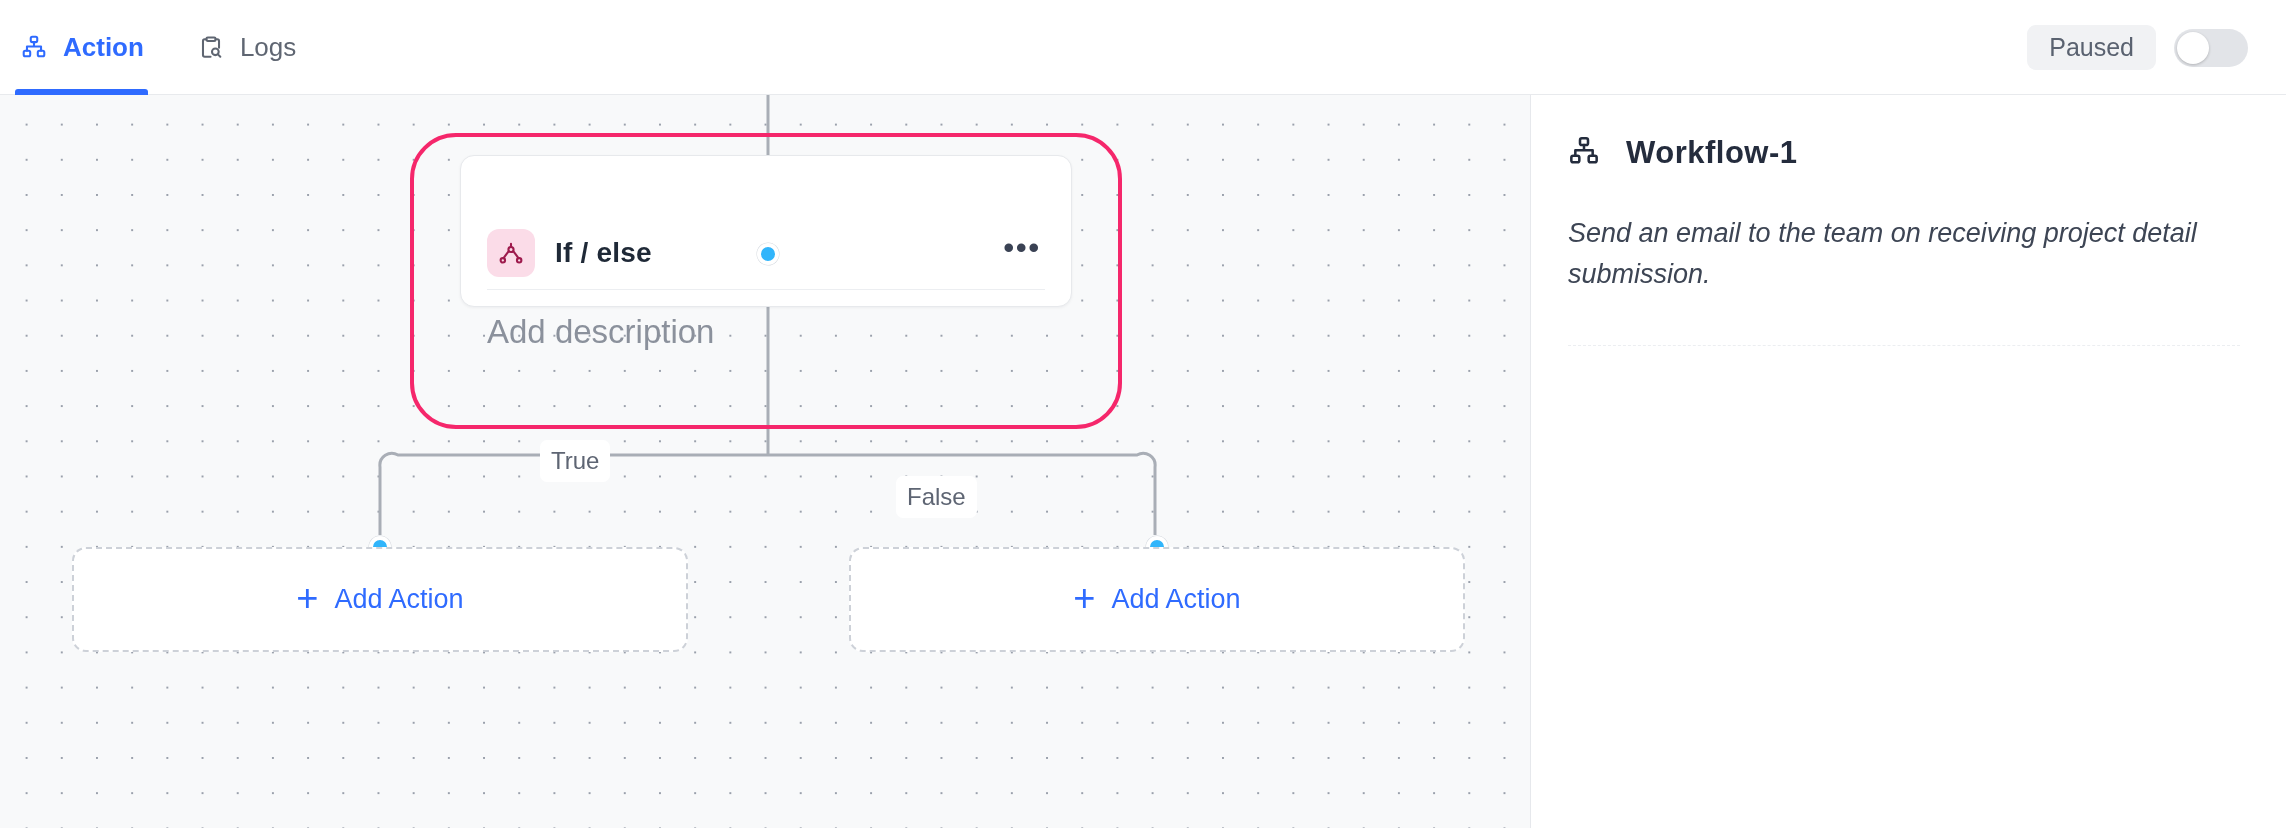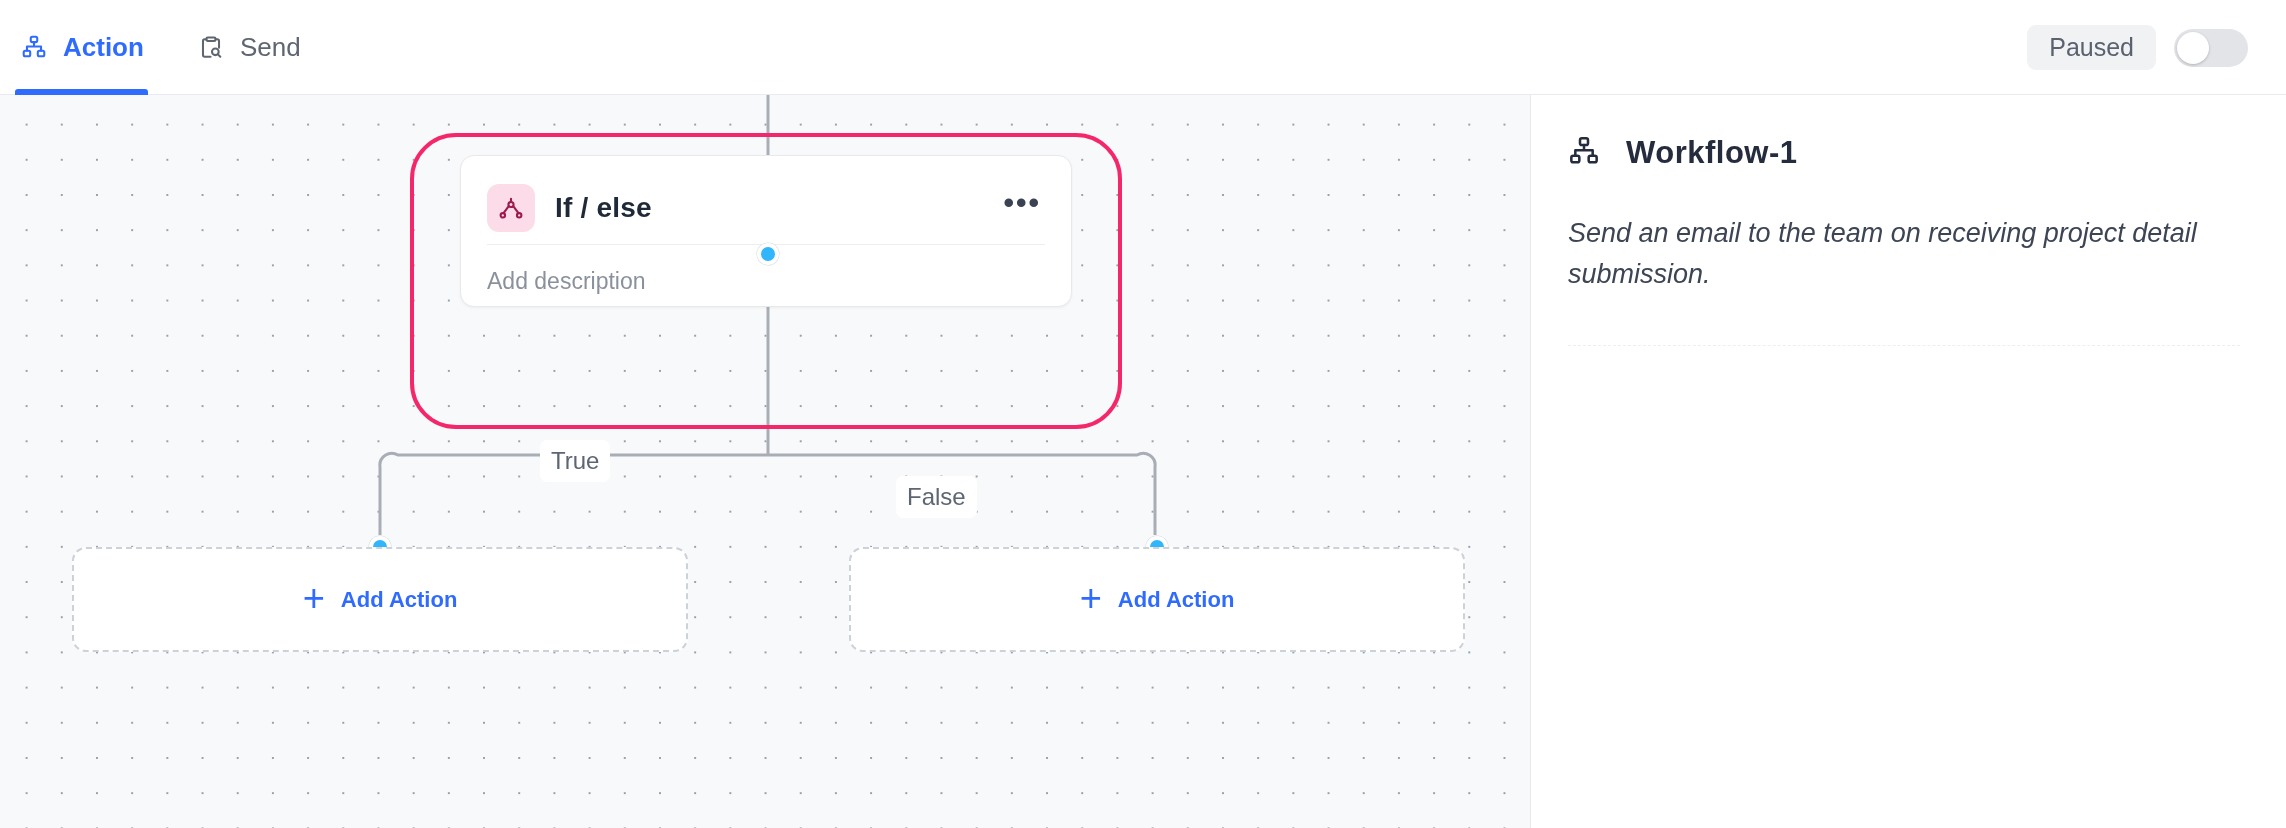--- a/index.html
+++ b/index.html
@@ -82,36 +82,36 @@
   .node-card {
     position:absolute;
     left:460px; top:60px;
     width:612px; height:152px;
     background:#ffffff;
     border:1px solid #e7e9ec;
     border-radius:14px;
     box-shadow:0 1px 3px rgba(16,24,40,.05);
     padding:22px 26px 0 26px;
   }
-  .node-head { display:flex; align-items:center; gap:20px; height:60px; }
+  .node-head { display:flex; align-items:center; gap:20px; height:60px;margin-top:45px; }
   .node-icon {
     width:48px; height:48px; border-radius:12px;
     background:#fbdce8; display:flex; align-items:center; justify-content:center;
     flex:none;
   }
   .node-title {
     font-size:28px; font-weight:700; color:#1f2937; letter-spacing:.2px;
     flex:1;
   }
   .node-menu {
     color:#3a4254; font-size:30px; line-height:10px; letter-spacing:2px;
     cursor:pointer; padding:6px 4px 16px 4px; font-weight:700;
   }
   .node-divider { height:1px; background:#eceef1; margin-top:6px; }
-  .node-desc { font-size:23px; color:#8b919c; padding-top:23px; cursor:text; }
+  .node-desc { font-size:33px; color:#8b919c; padding-top:23px; cursor:text; }
 
   
   .port {
     position:absolute; width:22px; height:22px; border-radius:50%;
     background:#31b5fb; border:4px solid #ffffff; box-shadow:0 0 0 .5px #d6dae0;
     cursor:pointer;
   }
   #port-top   { left:757px; top:148px; }
   #port-left  { left:369px; top:441px; }
   #port-right { left:1146px; top:441px; }
@@ -136,21 +136,21 @@
     border-radius:14px;
     display:flex; align-items:center; justify-content:center;
     gap:16px; cursor:pointer;
   }
   #add-left  { left:72px;  top:452px; width:616px; }
   #add-right { left:849px; top:452px; width:616px; }
   .add-plus {
     color:#2f6bff; font-size:38px; font-weight:400; line-height:1;
     margin-top:-4px;
   }
-  .add-text { color:#2f6bff; font-size:22px; font-weight:700; }
+  .add-text { color:#2f6bff; font-size:27px; font-weight:400; }
 
   
   .panel {
     position:absolute; top:95px; left:1532px;
     width:754px; height:733px;
     background:#ffffff;
     padding:40px 46px 0 36px;
   }
   .panel-head { display:flex; align-items:center; gap:26px; }
   .panel-title { font-size:31px; font-weight:700; color:#242c3d; letter-spacing:.5px; }
@@ -184,21 +184,21 @@
 
       <div class="tab">
         <span class="tab-icon">
           <svg width="26" height="26" viewBox="0 0 24 24" fill="none" stroke="#5f6672" stroke-width="1.9" stroke-linecap="round" stroke-linejoin="round">
             <path d="M9 3.2h6a1.2 1.2 0 0 1 1.2 1.2v.8a1.2 1.2 0 0 1-1.2 1.2H9a1.2 1.2 0 0 1-1.2-1.2v-.8A1.2 1.2 0 0 1 9 3.2z"></path>
             <path d="M16.2 4.8h1.6A1.6 1.6 0 0 1 19.4 6.4v6.2M7.8 4.8H6.2A1.6 1.6 0 0 0 4.6 6.4v13a1.6 1.6 0 0 0 1.6 1.6h5.4"></path>
             <circle cx="16" cy="16.4" r="3.1"></circle>
             <path d="M18.4 18.8 20.6 21"></path>
           </svg>
         </span>
-        <span>Send</span>
+        <span>Logs</span>
       </div>
 
     </div>
 
     <div class="header-right">
       <div class="status-badge">Paused</div>
       <div class="toggle">
         <div class="knob"></div>
       </div>
     </div>

